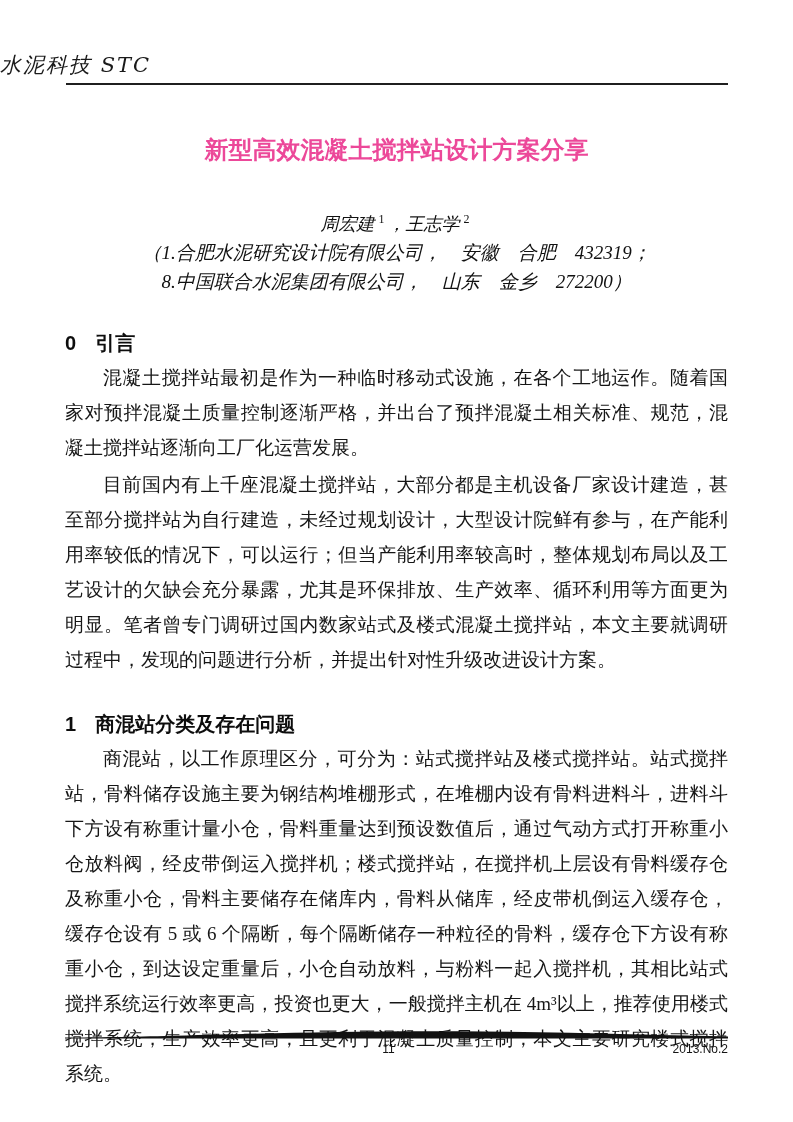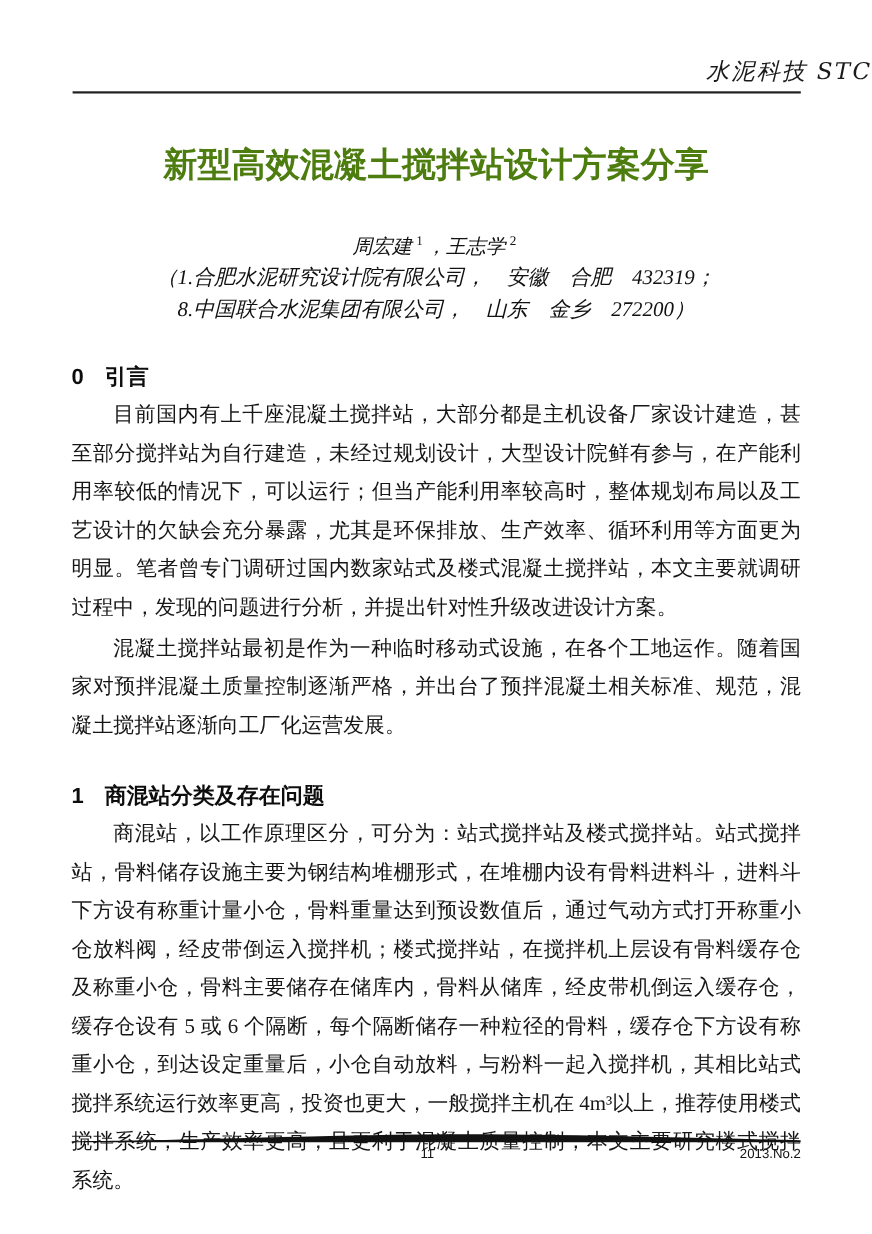--- a/index.html
+++ b/index.html
@@ -14,22 +14,21 @@
     margin: 0 auto;
     background: #ffffff;
     color: #111111;
     font-family: "Liberation Serif", "DejaVu Serif", serif;
     overflow: hidden;
     box-sizing: border-box;
   }
   
   .running-head {
     padding-top: 52px;
-    text-align: right;
-    padding-left: 25px;
+    text-align: left;
   }
   .journal-name {
     font-family: "DejaVu Serif", serif;
     font-style: italic;
     font-size: 21px;
     line-height: 26px;
     letter-spacing: 2px;
     color: #1a1a1a;
   }
   .head-rule {
@@ -39,23 +38,23 @@
   }
   
   .content {
     padding: 0 65px;
   }
   .article-title {
     margin-top: 44px;
     text-align: center;
     font-family: "Liberation Sans", "DejaVu Sans", sans-serif;
     font-weight: 700;
-    font-size: 31px;
+    font-size: 24px;
     line-height: 42px;
-    color: #4d7c0f;
+    color: #ec4899;
   }
   .authors-line {
     margin-top: 34px;
     text-align: center;
     font-size: 18px;
     line-height: 28px;
     font-style: italic;
   }
   .authors-line sup {
     font-size: 12px;
@@ -141,22 +140,22 @@
 
     <div class="affiliations">
       <div>（1.合肥水泥研究设计院有限公司，　安徽　合肥　432319；</div>
       <div>8.中国联合水泥集团有限公司，　山东　金乡　272200）</div>
     </div>
 
     <div class="section-block">
       <div class="section-heading">
         <span class="sec-num">0</span><span>引言</span>
       </div>
+      <p class="body-paragraph">混凝土搅拌站最初是作为一种临时移动式设施，在各个工地运作。随着国家对预拌混凝土质量控制逐渐严格，并出台了预拌混凝土相关标准、规范，混凝土搅拌站逐渐向工厂化运营发展。</p>
       <p class="body-paragraph">目前国内有上千座混凝土搅拌站，大部分都是主机设备厂家设计建造，甚至部分搅拌站为自行建造，未经过规划设计，大型设计院鲜有参与，在产能利用率较低的情况下，可以运行；但当产能利用率较高时，整体规划布局以及工艺设计的欠缺会充分暴露，尤其是环保排放、生产效率、循环利用等方面更为明显。笔者曾专门调研过国内数家站式及楼式混凝土搅拌站，本文主要就调研过程中，发现的问题进行分析，并提出针对性升级改进设计方案。</p>
-      <p class="body-paragraph">混凝土搅拌站最初是作为一种临时移动式设施，在各个工地运作。随着国家对预拌混凝土质量控制逐渐严格，并出台了预拌混凝土相关标准、规范，混凝土搅拌站逐渐向工厂化运营发展。</p>
     </div>
 
     <div class="section-block">
       <div class="section-heading">
         <span class="sec-num">1</span><span>商混站分类及存在问题</span>
       </div>
       <p class="body-paragraph">商混站，以工作原理区分，可分为：站式搅拌站及楼式搅拌站。站式搅拌站，骨料储存设施主要为钢结构堆棚形式，在堆棚内设有骨料进料斗，进料斗下方设有称重计量小仓，骨料重量达到预设数值后，通过气动方式打开称重小仓放料阀，经皮带倒运入搅拌机；楼式搅拌站，在搅拌机上层设有骨料缓存仓及称重小仓，骨料主要储存在储库内，骨料从储库，经皮带机倒运入缓存仓，缓存仓设有 5 或 6 个隔断，每个隔断储存一种粒径的骨料，缓存仓下方设有称重小仓，到达设定重量后，小仓自动放料，与粉料一起入搅拌机，其相比站式搅拌系统运行效率更高，投资也更大，一般搅拌主机在 4m³以上，推荐使用楼式搅拌系统，生产效率更高，且更利于混凝土质量控制，本文主要研究楼式搅拌系统。</p>
     </div>
 
   </div>

